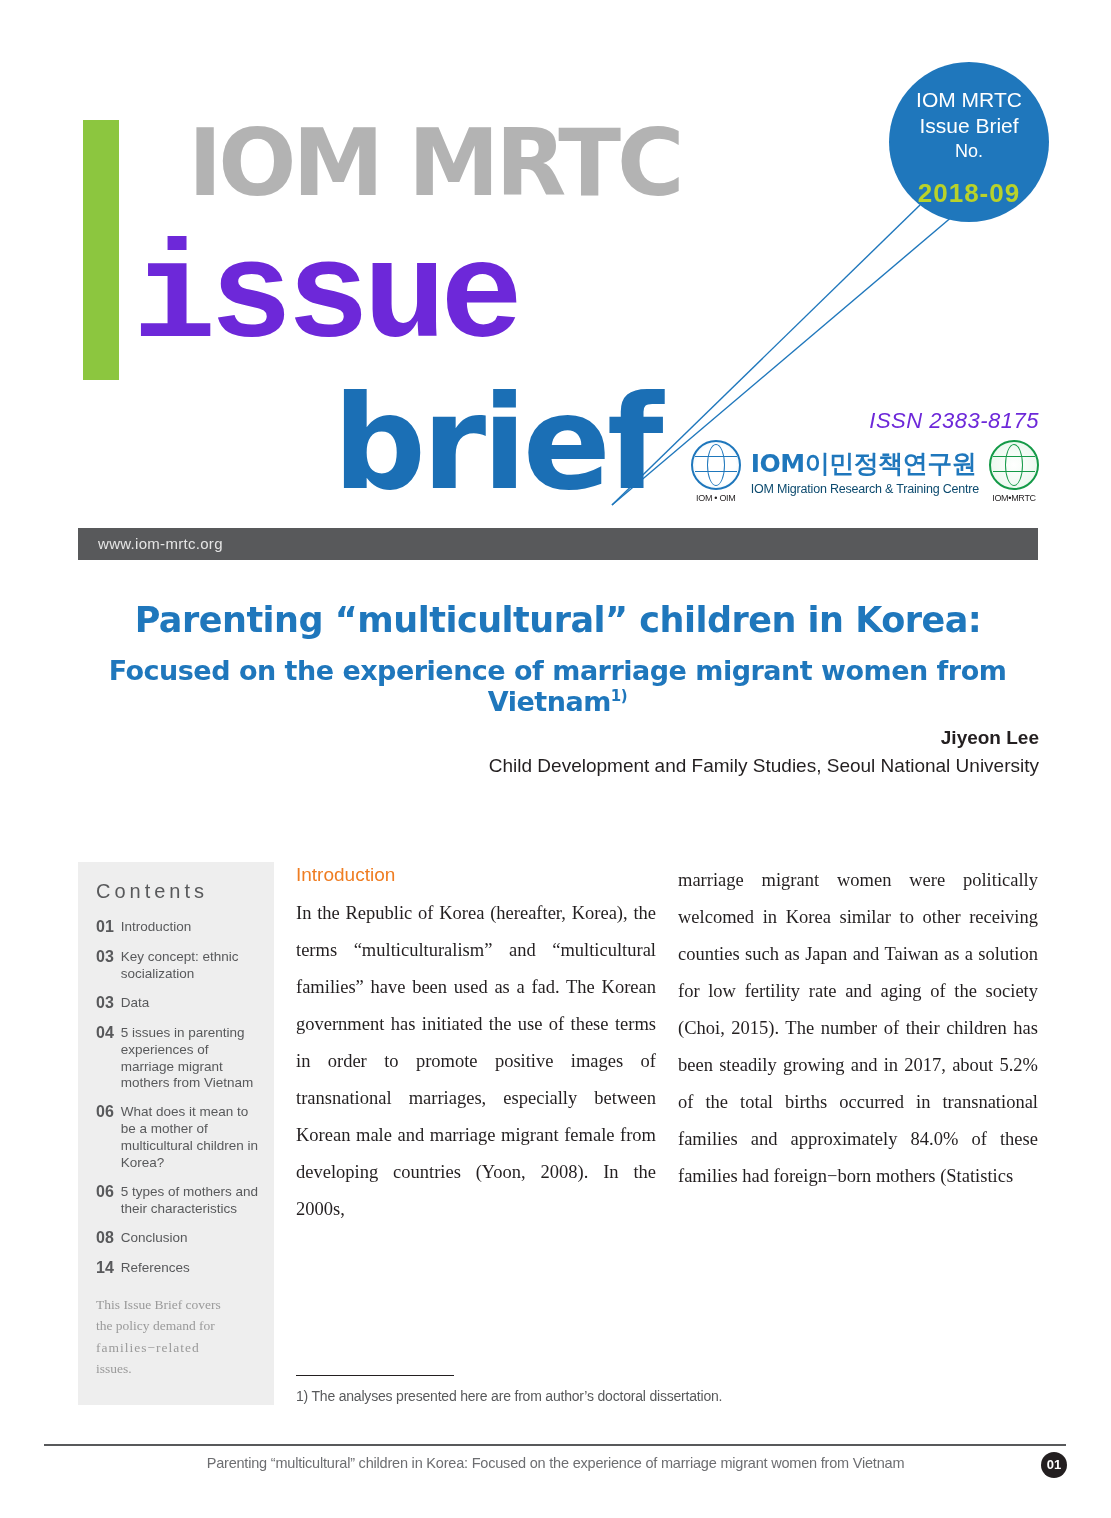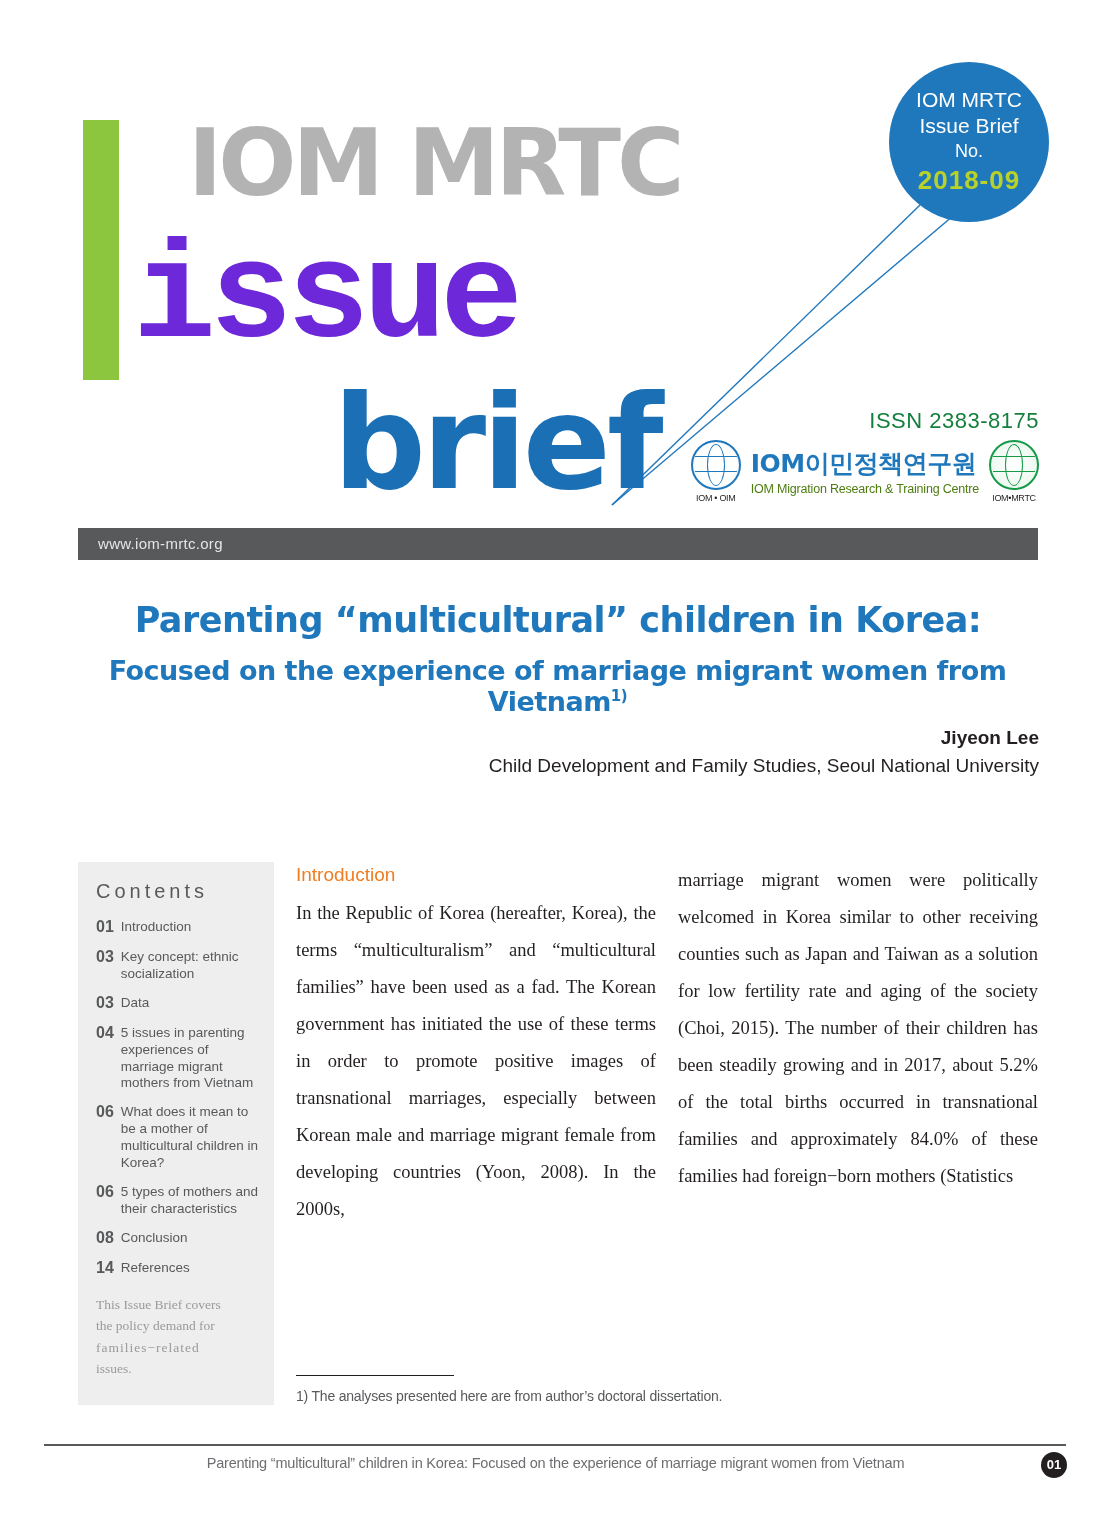--- a/index.html
+++ b/index.html
@@ -85,37 +85,38 @@
     padding-top: 25px;
     box-sizing: border-box;
     font-size: 21px;
   }
   .issue-badge .num-label { font-size: 18px; }
   .issue-badge .issue-no {
     color: #b9d22a;
     font-size: 26px;
     font-weight: bold;
     letter-spacing: 1px;
-    margin-top: 2px;
+    margin-top: 15px;
   }
   .badge-line {
     position: absolute;
     left: 0; top: 0;
     width: 1111px; height: 700px;
     pointer-events: none;
   }
 
   
   .issn {
     position: absolute;
     right: 72px;
     top: 408px;
     font-size: 22px;
     letter-spacing: 0.5px;
-    color: #15803d;
+    color: #6d28d9;
+    font-style: italic;
   }
   .org-logo {
     position: absolute;
     right: 72px;
     top: 440px;
     display: flex;
     align-items: center;
     gap: 10px;
   }
   .globe {
@@ -138,21 +139,21 @@
   .globe.green::before, .globe.green::after { border-color: #159a48; }
   .org-text-ko {
     font-size: 25px;
     font-weight: bold;
     color: #1f77bc;
     letter-spacing: -0.5px;
     font-family: "DejaVu Sans", sans-serif;
   }
   .org-text-en {
     font-size: 12.5px;
-    color: #4d7c0f;
+    color: #0c4a6e;
     letter-spacing: -0.2px;
     margin-top: 2px;
   }
   .org-cap {
     font-size: 9px;
     text-align: center;
     margin-top: 3px;
     color: #231f20;
     letter-spacing: -0.3px;
   }

